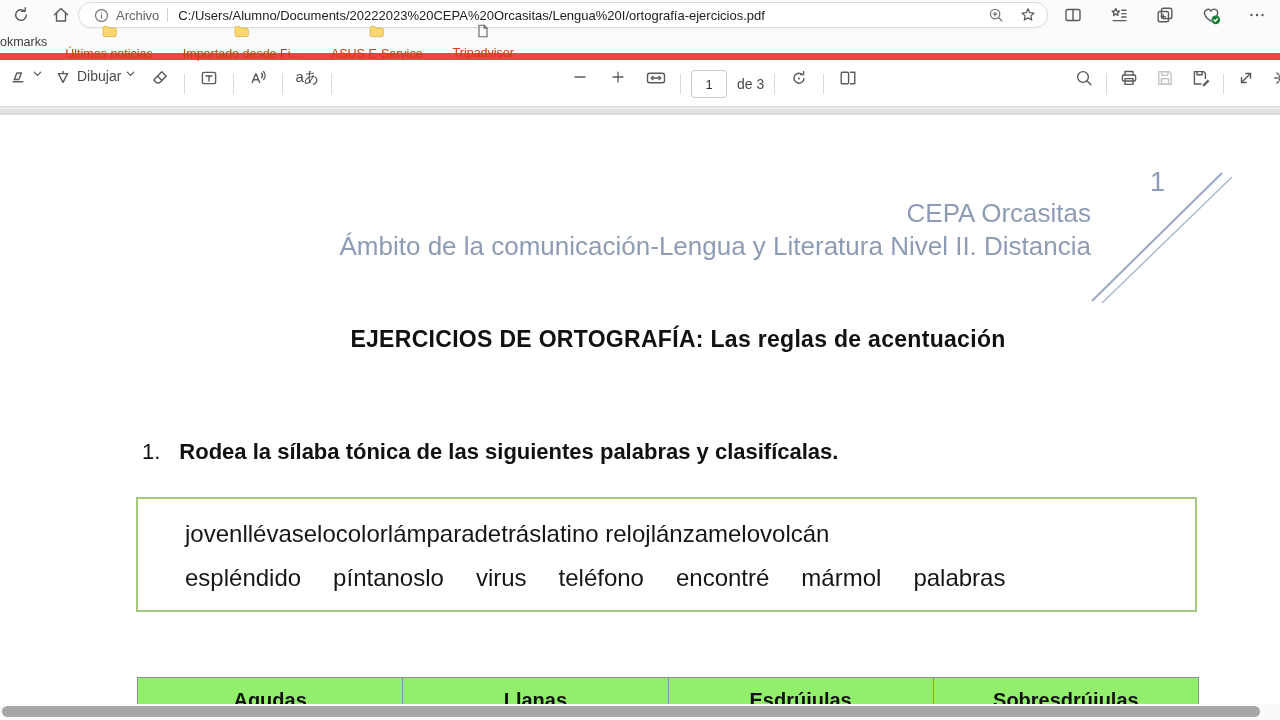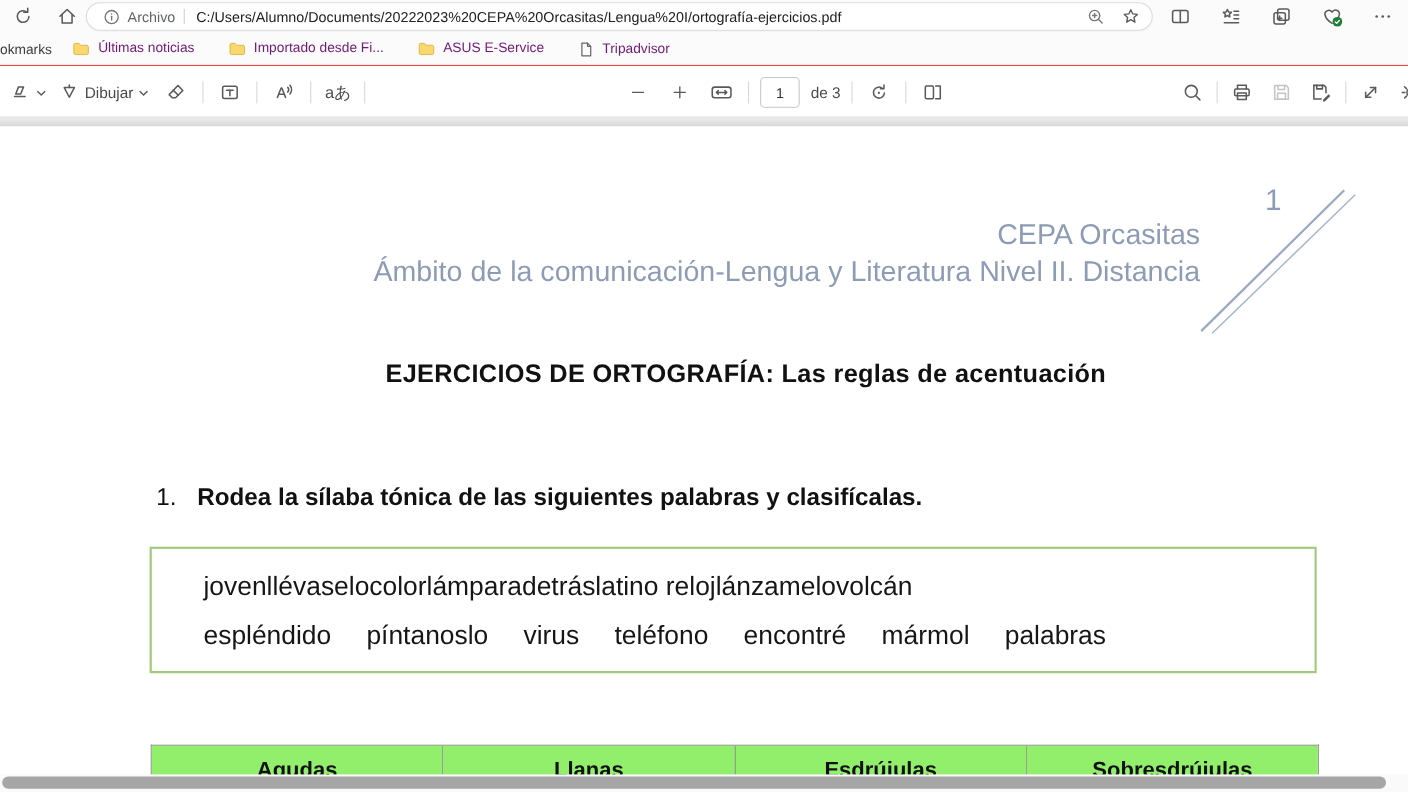--- a/index.html
+++ b/index.html
@@ -11,31 +11,31 @@
   .tb-btn { width:34px; height:28px; display:flex; align-items:center; justify-content:center; flex:0 0 auto; }
   .ic { stroke:#5a5a5a; fill:none; stroke-width:1.4; stroke-linecap:round; stroke-linejoin:round; }
   #addressbar { position:absolute; left:78px; top:2px; width:970px; height:26px; background:#fff; border:1px solid #dcdcdc; border-radius:14px; display:flex; align-items:center; padding:0 10px 0 14px; box-shadow:0 1px 2px rgba(0,0,0,0.04); }
   .addr-label { font-size:13px; color:#5f6368; margin:0 8px 0 6px; }
   .addr-sep { width:1px; height:14px; background:#d0d0d0; margin-right:10px; }
   .addr-url { font-size:13px; color:#202124; white-space:nowrap; overflow:hidden; flex:1; }
   .addr-icons { display:flex; align-items:center; gap:14px; margin-left:8px; }
   #right-icons { position:absolute; right:6px; top:0; height:30px; display:flex; align-items:center; gap:12px; }
 
   
-  #bookmarksbar { position:absolute; left:0; top:30px; width:1280px; height:30px; background:#fbfbfb; border-bottom:1px solid #ef4444; display:flex; align-items:center; }
-  .bm-item { display:flex; align-items:flex-start; gap:7px; font-size:12.5px; color:#701a75; margin-right:30px; white-space:nowrap; }
+  #bookmarksbar { position:absolute; left:0; top:30px; width:1280px; height:30px; background:#fbfbfb; border-bottom:7px solid #ef4444; display:flex; align-items:center; }
+  .bm-item { display:flex; align-items:center; gap:7px; font-size:12.5px; color:#c2410c; margin-right:30px; white-space:nowrap;flex-direction:column; }
   #bm-truncated { margin:0 18px 0 0; font-size:12.5px; color:#3c3c3c; }
 
   
   #pdftoolbar { position:absolute; left:0; top:62px; width:1280px; height:45px; background:#fff; border-bottom:1px solid #d6d6d6; }
   .cluster { position:absolute; top:0; height:44px; display:flex; align-items:center; }
   #cluster-left { left:8px; gap:10px; }
   #cluster-center { left:566px; gap:10px; }
   #cluster-right { right:-16px; gap:8px; }
-  .pt-btn { min-width:28px; height:32px; display:flex; align-items:center; justify-content:center; gap:4px; border-radius:4px; }
+  .pt-btn { min-width:28px; height:32px; display:flex; align-items:flex-start; justify-content:center; gap:4px; border-radius:4px; }
   .pt-label { font-size:14px; color:#4a4a4a; white-space:nowrap; }
   .vdiv { width:1px; height:20px; background:#d9d9d9; }
   #page-input { width:36px; height:28px; border:1px solid #c8c8c8; border-radius:4px; text-align:center; font-size:13px; color:#333; background:#fff; font-family:"Liberation Sans",sans-serif; }
   .translate-glyph { font-size:15px; color:#4a4a4a; }
   .disabled { opacity:0.35; }
 
   
   #graystrip { position:absolute; left:0; top:107px; width:1280px; height:8px; background:linear-gradient(#ececec, #d8d8d8); }
 
   

